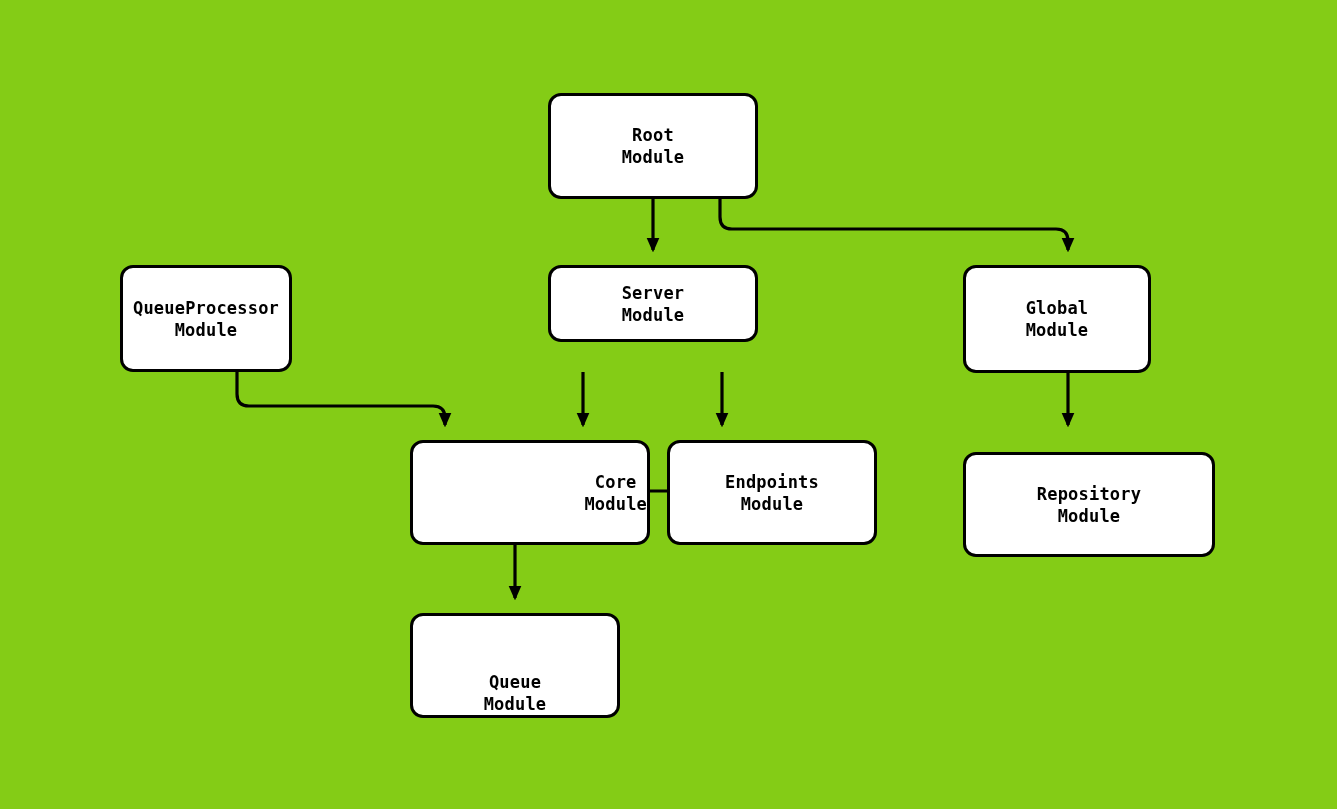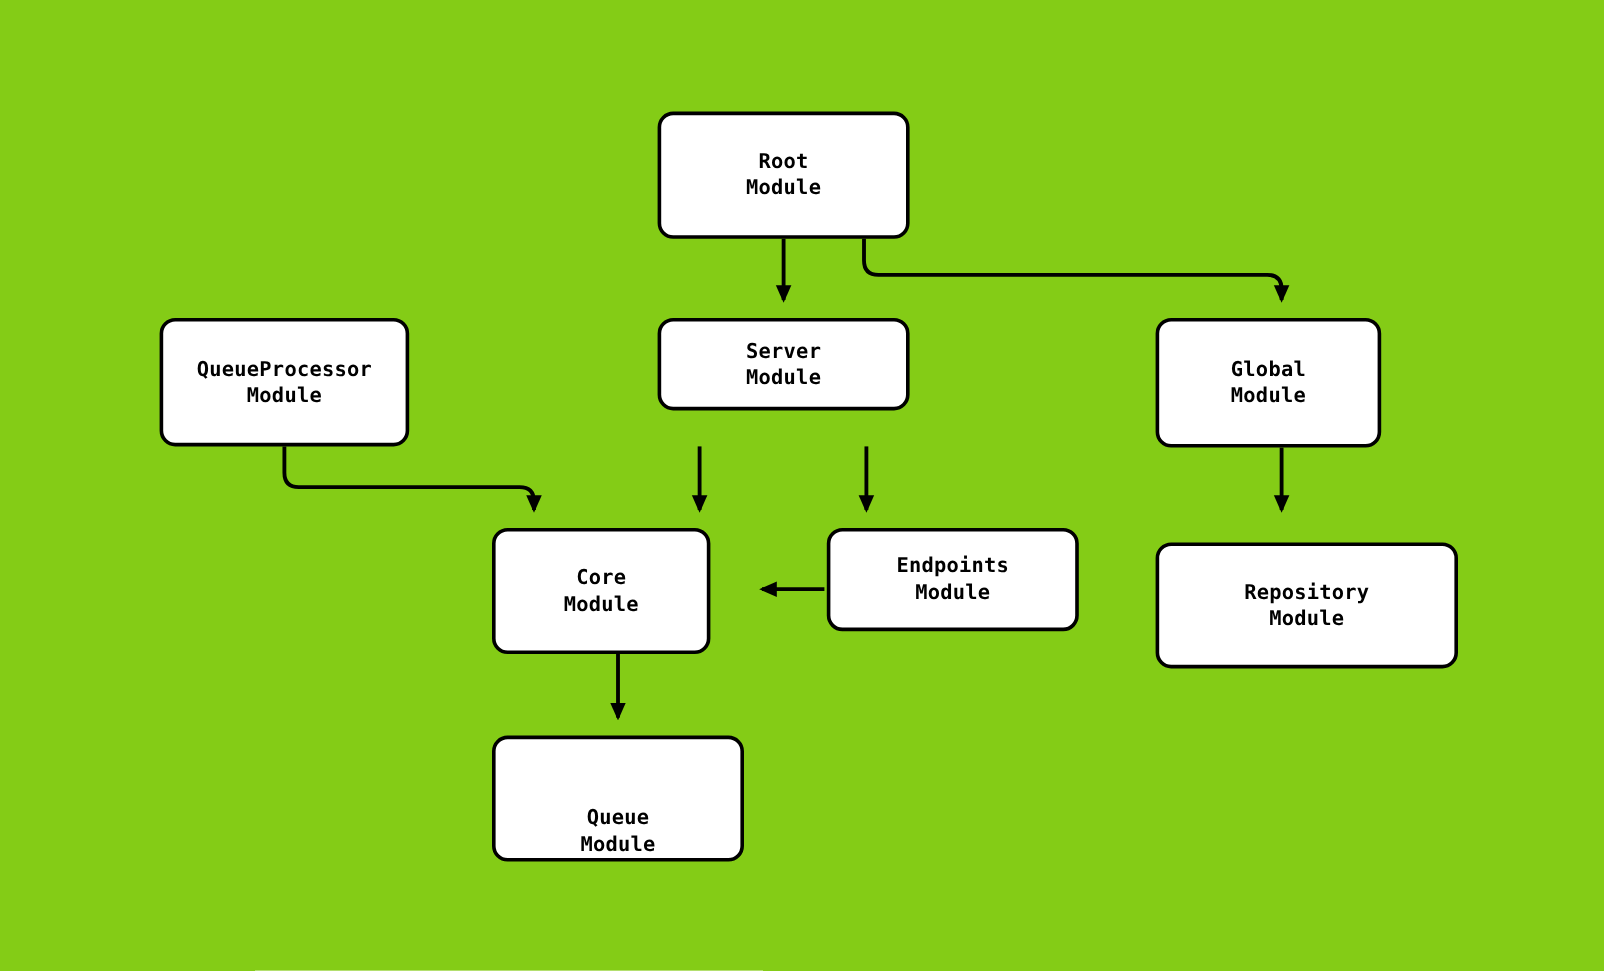--- a/index.html
+++ b/index.html
@@ -76,41 +76,41 @@
 
       <path d="M 515 545 L 515 598" marker-end="url(#arrow-head)"></path>
     </g>
   </svg>
 
   <div class="node" style="left:548px; top:93px; width:210px; height:106px;">
     <span class="node-label">Root
 Module</span>
   </div>
 
-  <div class="node" style="left:133px; top:265px; width:208px; height:107px;">
+  <div class="node" style="left:120px; top:265px; width:172px; height:107px;">
     <span class="node-label">QueueProcessor
 Module</span>
   </div>
 
   <div class="node" style="left:548px; top:265px; width:210px; height:77px;">
     <span class="node-label">Server
 Module</span>
   </div>
 
   <div class="node" style="left:963px; top:265px; width:188px; height:108px;">
     <span class="node-label">Global
 Module</span>
   </div>
 
-  <div class="node" style="left:410px; top:440px; width:182px; height:105px;">
+  <div class="node" style="left:410px; top:440px; width:240px; height:105px;justify-content:flex-end;">
     <span class="node-label">Core
 Module</span>
   </div>
 
-  <div class="node" style="left:689px; top:440px; width:210px; height:86px;">
+  <div class="node" style="left:667px; top:440px; width:210px; height:105px;">
     <span class="node-label">Endpoints
 Module</span>
   </div>
 
   <div class="node" style="left:963px; top:452px; width:252px; height:105px;">
     <span class="node-label">Repository
 Module</span>
   </div>
 
   <div class="node" style="left:410px; top:613px; width:210px; height:105px;align-items:flex-end;">

